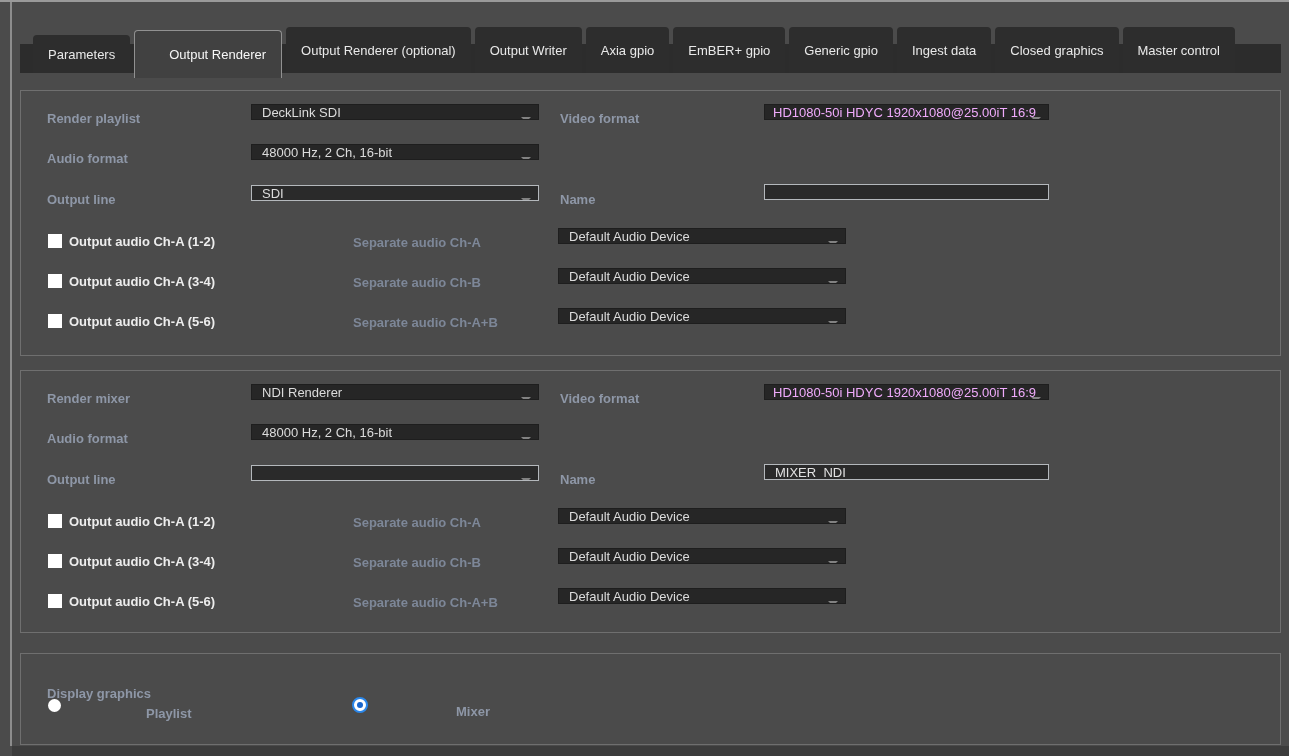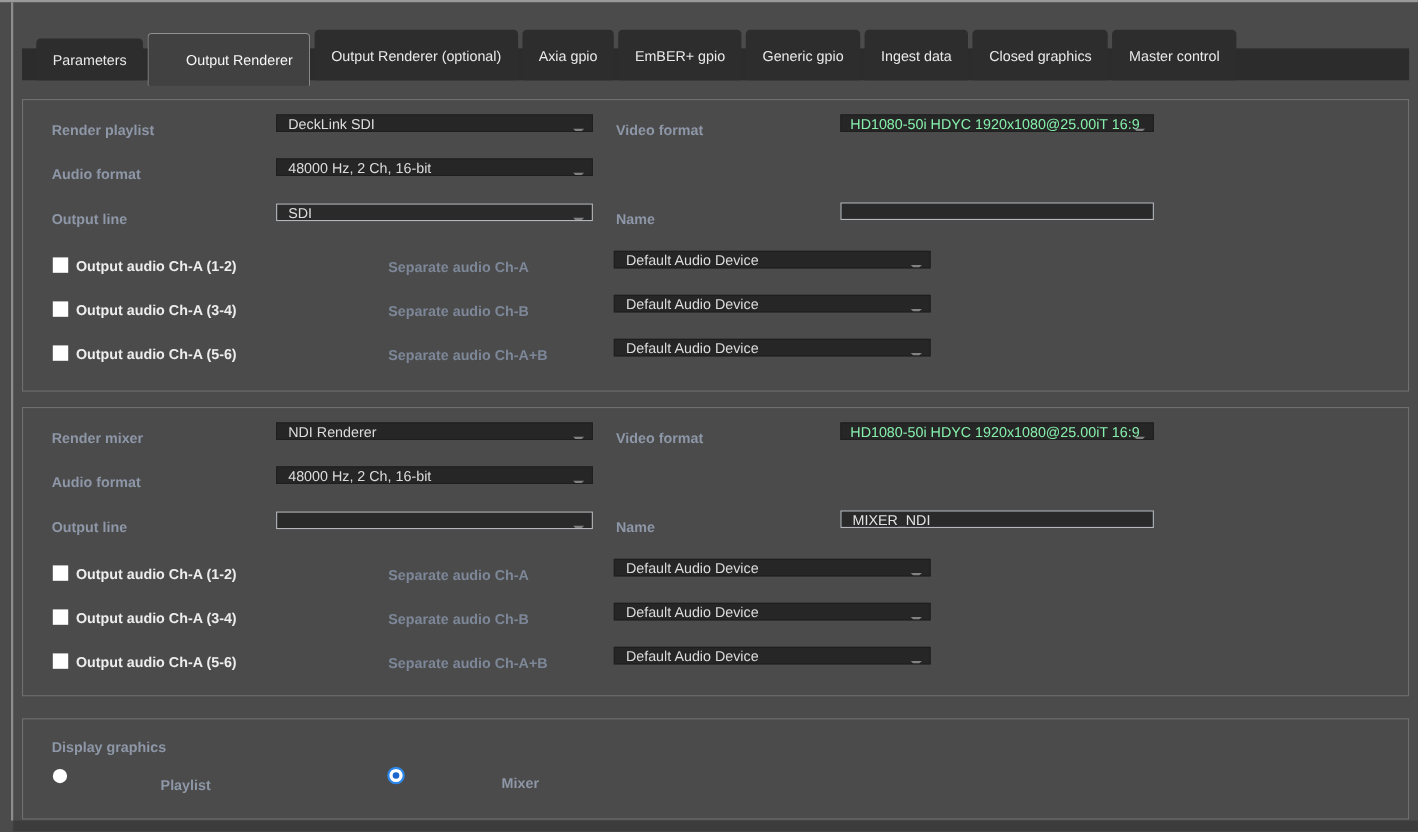--- a/index.html
+++ b/index.html
@@ -47,21 +47,21 @@
     display:flex; align-items:center;
     color:#dcdcdc; font-size:13px;
     padding:0 20px 0 10px; white-space:nowrap; overflow:hidden;
   }
   .dd .arrow {
     position:absolute; right:7px; top:12px; width:0; height:0;
     border-left:5px solid transparent; border-right:5px solid transparent;
     border-top:5px solid #828282;
   }
   .dd.lightborder { border:1px solid #b4b8bc; background:#2a2a2a; }
-  .dd.videofmt { color:#86efac; padding:0 18px 0 8px;align-items:center; }
+  .dd.videofmt { color:#f0abfc; padding:0 18px 0 8px;align-items:center; }
 
   .textinput {
     position:absolute; height:16px;
     background:#2a2a2a; border:1px solid #b4b8bc;
     color:#e2e2e2; font-size:13px; padding:0 10px;
     font-family:inherit; outline:none;
   }
 
   .checkbox { position:absolute; width:14px; height:14px; background:#ffffff; cursor:default; }
 
@@ -85,20 +85,21 @@
 
 <div class="top-line"></div>
 <div class="left-line"></div>
 <div class="bottom-strip"></div>
 
 <div class="tab-strip-bar"></div>
 <div class="tabs">
   <div class="tab first">Parameters</div>
   <div class="tab active">Output Renderer</div>
   <div class="tab">Output Renderer (optional)</div>
+  <div class="tab">Output Writer</div>
   <div class="tab">Axia gpio</div>
   <div class="tab">EmBER+ gpio</div>
   <div class="tab">Generic gpio</div>
   <div class="tab">Ingest data</div>
   <div class="tab">Closed graphics</div>
   <div class="tab">Master control</div>
 </div>
 
 <div class="panel" id="panel-playlist">
   <div class="field-label col-lbl" style="top:20px">Render playlist</div>
@@ -196,18 +197,18 @@
   <div class="checkbox" style="left:27px; top:223px"></div>
   <div class="cb-label" style="left:48px; top:223px">Output audio Ch-A (5-6)</div>
   <div class="sep-label col-seplbl" style="top:224px">Separate audio Ch-A+B</div>
   <div class="dd col-dd-audio" style="top:217px">
     <span>Default Audio Device</span>
     <span class="arrow"></span>
   </div>
 </div>
 
 <div class="panel" id="panel-display">
-  <div class="field-label" style="left:26px; top:18px">Display graphics</div>
+  <div class="field-label" style="left:26px; top:32px">Display graphics</div>
   <div class="radio" style="left:27px; top:45px"></div>
   <div class="field-label" style="left:125px; top:52px">Playlist</div>
   <div class="radio selected" style="left:333px; top:45px"></div>
   <div class="field-label" style="left:435px; top:50px">Mixer</div>
 </div>
 
 </body></html>

